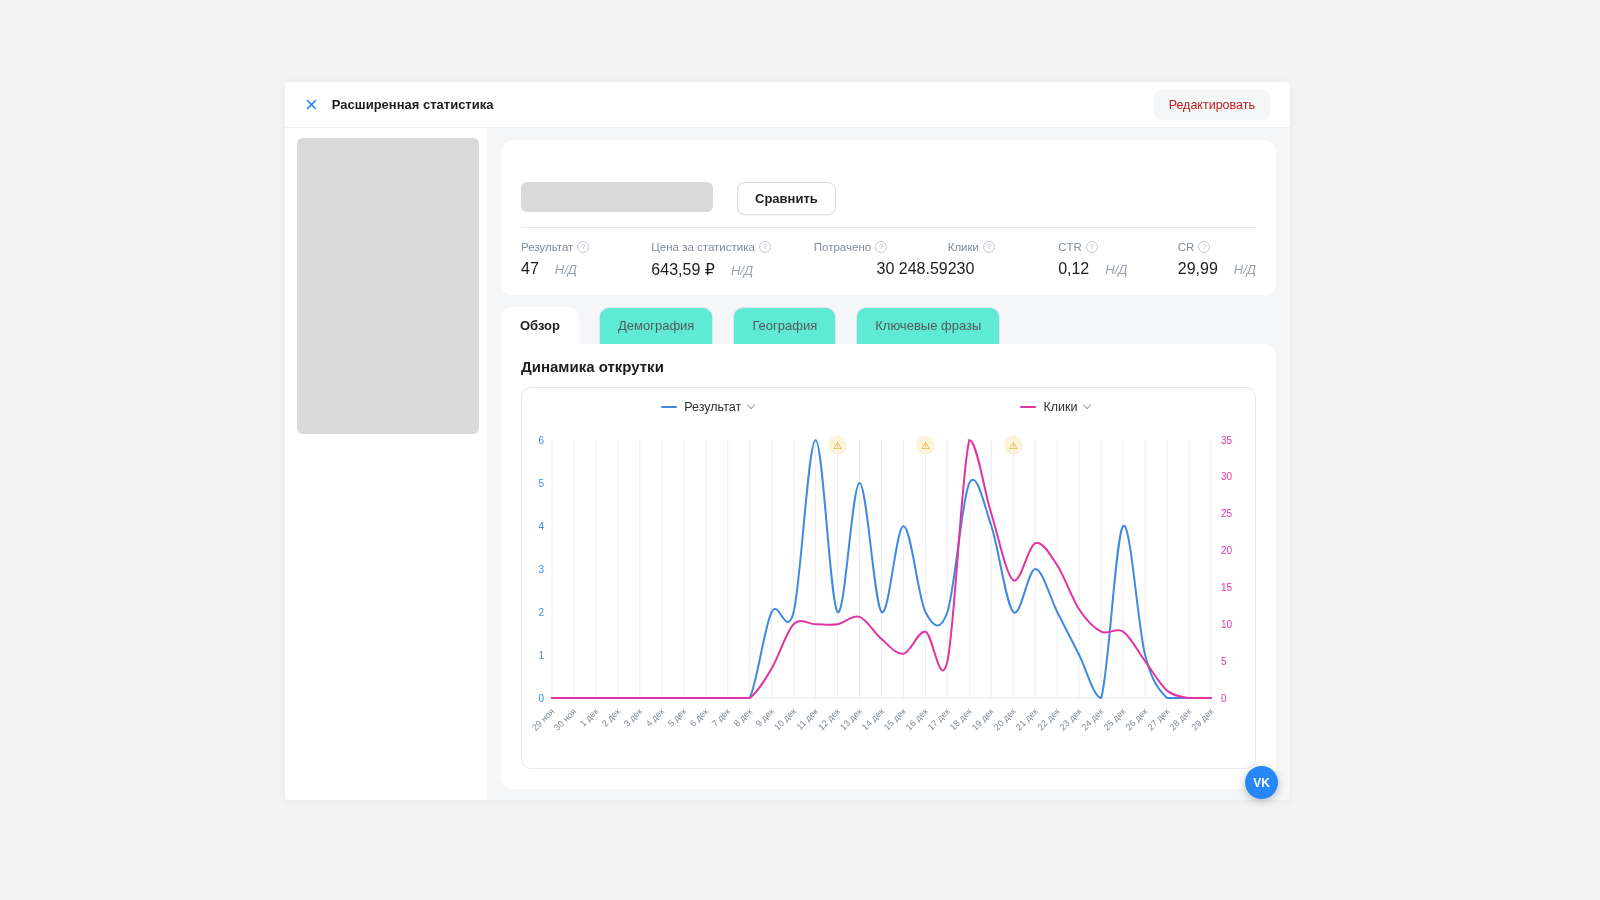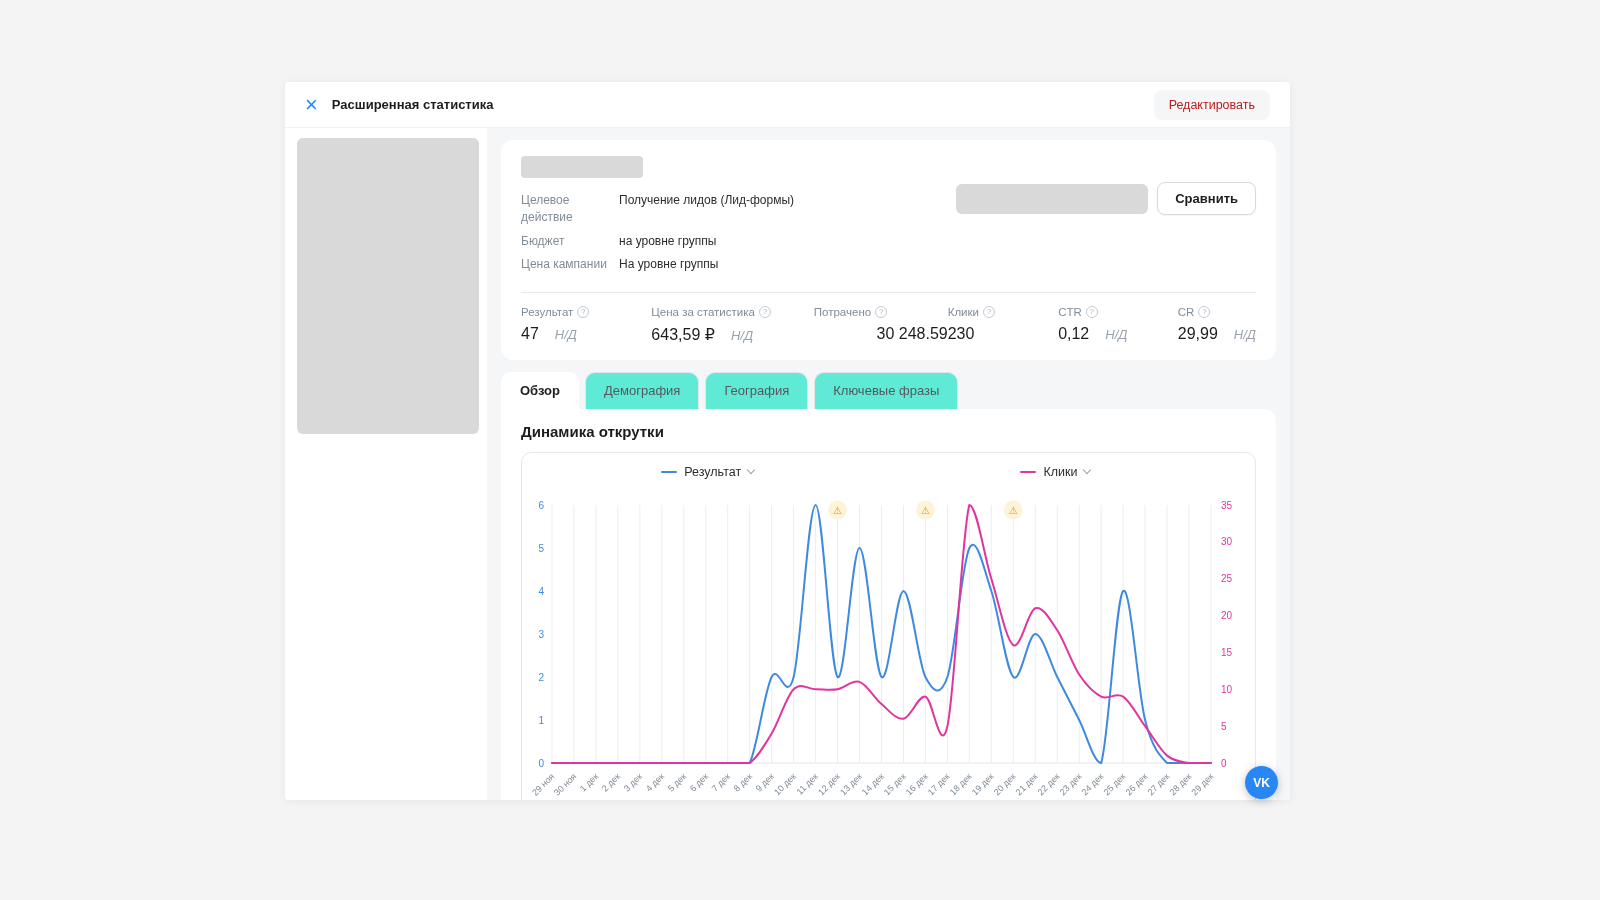--- a/index.html
+++ b/index.html
@@ -36,21 +36,21 @@
 
   .content { flex:1; background:#f5f6f8; padding:12px 14px 0; overflow:hidden; }
   .card { background:#fff; border-radius:12px; }
 
   .campaign-card { padding:16px 20px 16px; }
   .campaign-top { display:flex; justify-content:space-between; align-items:flex-start; }
   .title-ph { width:122px; height:22px; background:#d9d9d9; border-radius:4px; margin-bottom:14px; }
   .field-row { display:flex; margin-bottom:6px; font-size:12px; line-height:1.45; }
   .field-label { flex:0 0 98px; color:#818c99; }
   .field-value { color:#2c2d2e; }
-  .right-group { display:flex; align-items:center; gap:9px; margin-top:26px; }
+  .right-group { display:flex; align-items:flex-start; gap:24px; margin-top:26px; }
   .select-ph { width:192px; height:30px; background:#d9d9d9; border-radius:6px; }
   .compare-btn {
     background:#fff; border:1px solid #d6d9de; border-radius:8px;
     padding:8px 17px; font-size:13px; font-weight:600; color:#1c1d1f;
     font-family:inherit; cursor:pointer; box-shadow:0 1px 2px rgba(0,0,0,.04);
   }
   .divider { height:1px; background:#e7e8ec; margin:12px 0 13px; }
 
   .stats { display:flex; }
   .stat:nth-child(1){ width:18.3%; }
@@ -61,21 +61,21 @@
   .stat:nth-child(6){ flex:1; }
   .stat-label { font-size:11.5px; color:#818c99; display:flex; align-items:center; gap:4px; margin-bottom:7px; }
   .info-icon {
     width:12px; height:12px; border:1px solid #c4cbd4; border-radius:50%;
     color:#aab2bd; font-size:8px; line-height:1; display:inline-flex;
     align-items:center; justify-content:center; cursor:pointer;
   }
   .stat-value { font-size:16px; color:#1c1d1f; white-space:nowrap; }
   .stat-suffix { font-size:13px; color:#99a2ad; margin-left:16px;font-style:italic; }
 
-  .tabs { display:flex; margin-top:12px; gap:6px; }
+  .tabs { display:flex; margin-top:12px; gap:20px; }
   .tab {
     padding:10px 18px 11px; font-size:13px; color:#55595f;
     background:#5eead4; border:1px solid #e4e5e9; border-bottom:none;
     border-radius:10px 10px 0 0; cursor:pointer; position:relative; z-index:1;
   }
   .tab.active { background:#fff; color:#1c1d1f; font-weight:700; border-color:#fff; }
 
   .chart-card { border-radius:0 12px 12px 12px; padding:14px 20px 20px; }
   .chart-title { font-size:15px; font-weight:700; color:#1c1d1f; margin-bottom:12px; }
   .chart-box { border:1px solid #e7e8ec; border-radius:10px; padding:12px 0 0; height:382px; position:relative; }
@@ -106,37 +106,20 @@
 
     <div class="modal-body">
       <aside class="sidebar">
         <div class="sidebar-ph"></div>
       </aside>
 
       <main class="content">
 
         <section class="card campaign-card">
           <div class="campaign-top">
-            <div>
-              <div class="title-ph"></div>
-              <div id="fields">
-                  <div class="field-row">
-                    <span class="field-label">Целевое действие</span>
-                    <span class="field-value">Получение лидов (Лид-формы)</span>
-                  </div>
-                  <div class="field-row">
-                    <span class="field-label">Бюджет</span>
-                    <span class="field-value">на уровне группы</span>
-                  </div>
-                  <div class="field-row">
-                    <span class="field-label">Цена кампании</span>
-                    <span class="field-value">На уровне группы</span>
-                  </div>
-                </div>
-            </div>
             <div class="right-group">
               <div class="select-ph"></div>
               <button class="compare-btn">Сравнить</button>
             </div>
           </div>
           <div class="divider"></div>
           <div class="stats" id="stats">
               <div class="stat">
                 <div class="stat-label">
                   <span>Результат</span>

